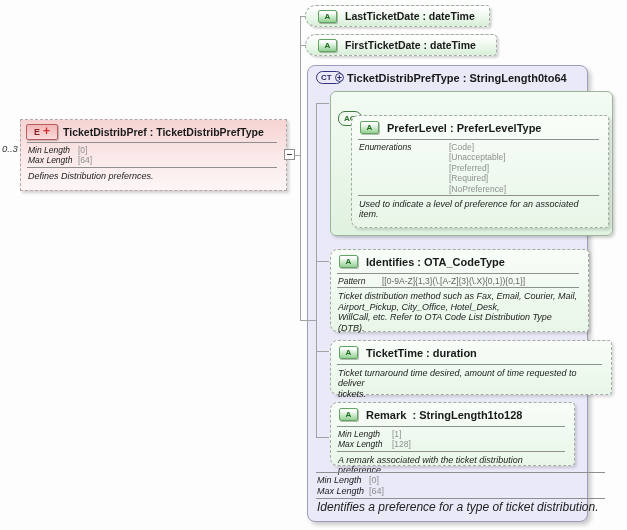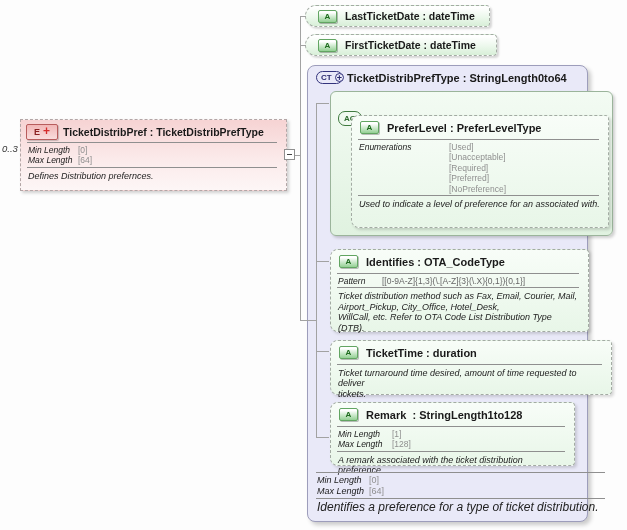--- a/index.html
+++ b/index.html
@@ -124,41 +124,41 @@
 
       <div class="box attr-box" style="left:20px;top:23px;width:258px;height:113px;">
         <div class="hdr">
           <span class="icon-a">A</span>
           <span class="title">PreferLevel : PreferLevelType</span>
         </div>
         <div class="sep"></div>
         <div class="ann">
           <div class="ann-row">
             <span class="alabel" style="width:90px">Enumerations</span>
-            <span class="aval">[Used]</span>
+            <span class="aval">[Code]</span>
           </div>
           <div class="ann-row">
             <span class="alabel" style="width:90px"></span>
             <span class="aval">[Unacceptable]</span>
           </div>
           <div class="ann-row">
             <span class="alabel" style="width:90px"></span>
+            <span class="aval">[Preferred]</span>
+          </div>
+          <div class="ann-row">
+            <span class="alabel" style="width:90px"></span>
             <span class="aval">[Required]</span>
           </div>
           <div class="ann-row">
             <span class="alabel" style="width:90px"></span>
-            <span class="aval">[Preferred]</span>
-          </div>
-          <div class="ann-row">
-            <span class="alabel" style="width:90px"></span>
             <span class="aval">[NoPreference]</span>
           </div>
         </div>
         <div class="sep"></div>
-        <div class="desc">Used to indicate a level of preference for an associated with.</div>
+        <div class="desc">Used to indicate a level of preference for an associated item.</div>
       </div>
     </div>
 
     <div class="box attr-box" style="left:22px;top:183px;width:259px;height:83px;">
       <div class="hdr">
         <span class="icon-a">A</span>
         <span class="title">Identifies : OTA_CodeType</span>
       </div>
       <div class="sep"></div>
       <div class="ann">

